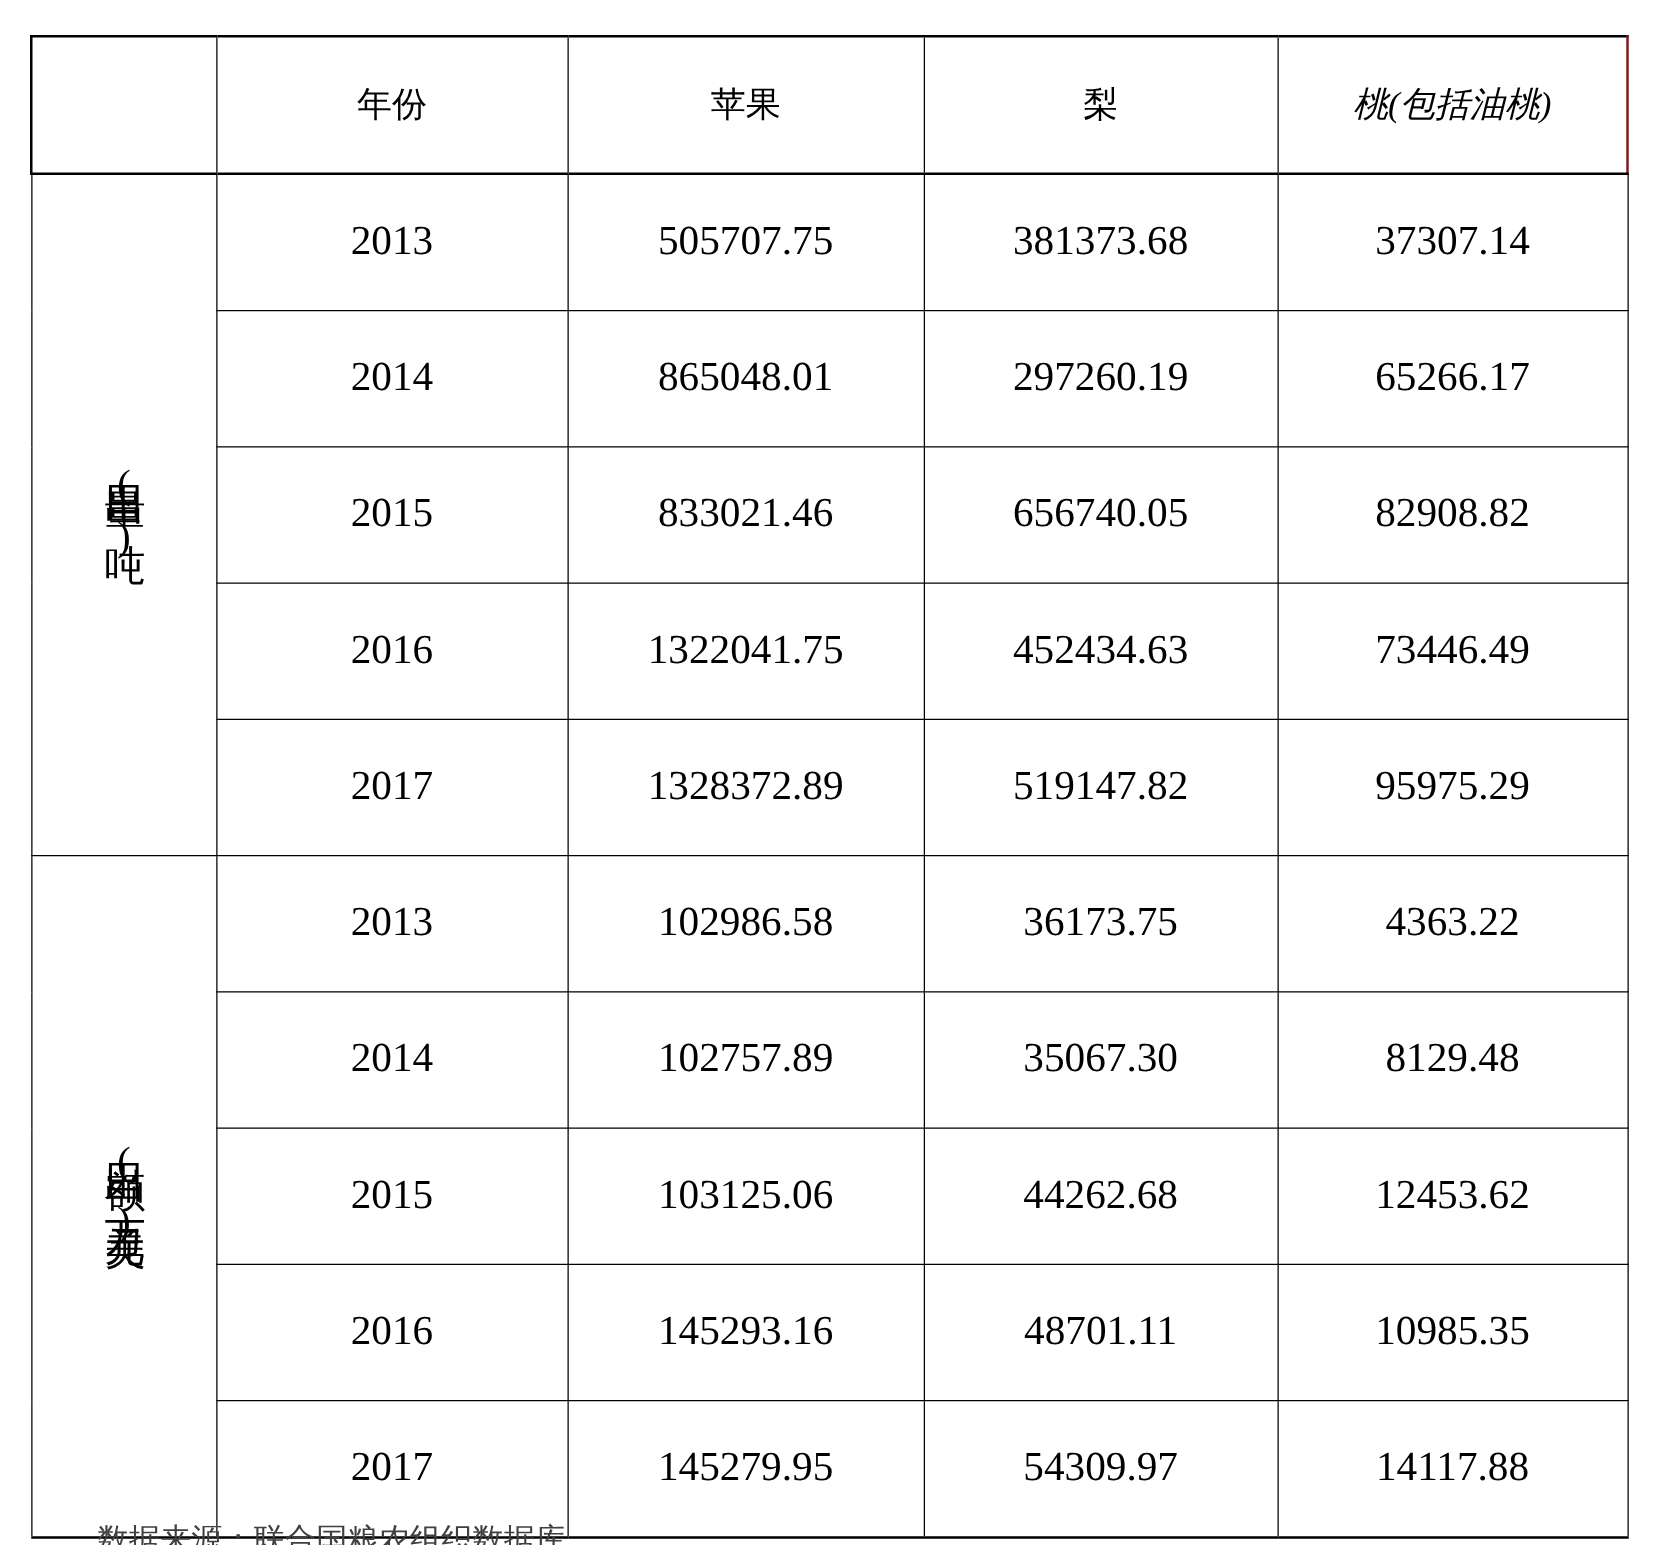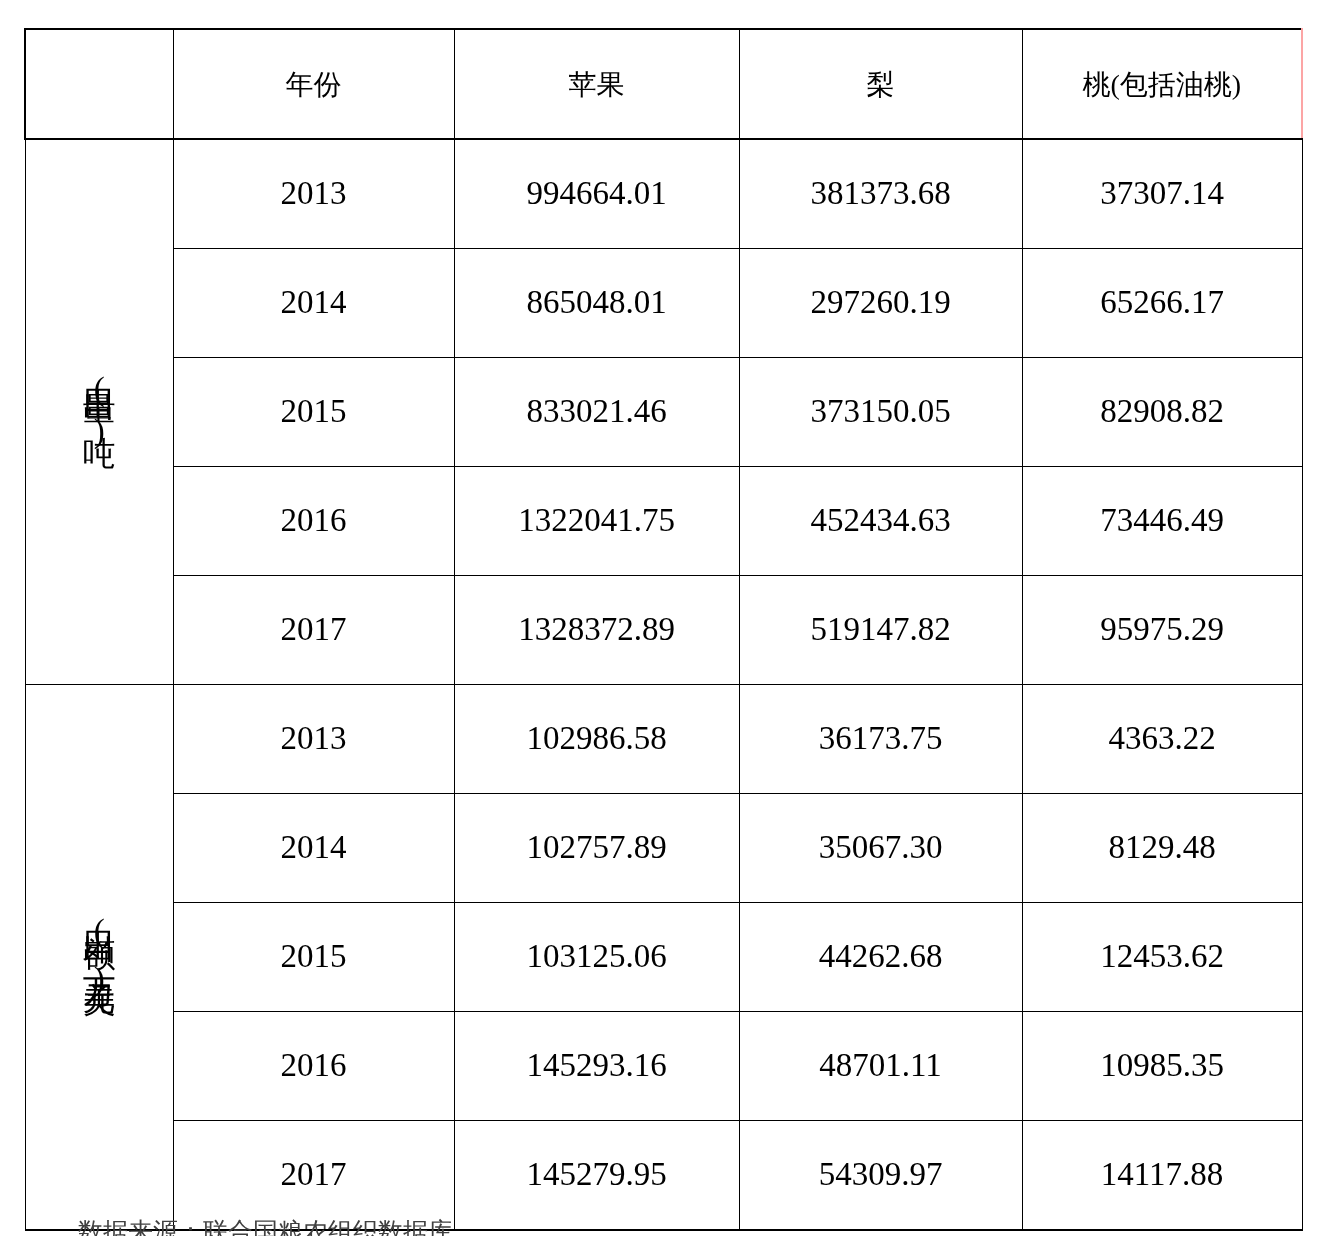--- a/index.html
+++ b/index.html
@@ -50,21 +50,22 @@
   tr.header-row td.blank-corner {
     border-left: 2px solid #000000;
     border-top: 2px solid #000000;
     border-bottom: 2px solid #000000;
   }
   tr.header-row td.hdr {
     border-top: 2px solid #000000;
     border-bottom: 2px solid #000000;
   }
   tr.header-row td.hdr-last {
-    border-right: 2px solid #fca5a5;
+    border-right: 2px solid #7f1d1d;
+    font-style: italic;
   }
   td.edge-right { border-right: 2px solid #000000; margin-left: 32px; }
   tr.last-row td { border-bottom: 2px solid #000000; }
 
   td.group-cell {
     border-left: 2px solid #000000;
     font-size: 27px;
     vertical-align: middle;
   }
   td.group-cell .vtext {
@@ -112,34 +113,34 @@
         <td class="blank-corner"></td>
         <td class="hdr">年份</td>
         <td class="hdr">苹果</td>
         <td class="hdr">梨</td>
         <td class="hdr hdr-last">桃(包括油桃)</td>
       </tr>
 
       <tr>
         <td class="group-cell" rowspan="5"><span class="vtext">出口量(吨)</span></td>
         <td class="num">2013</td>
-        <td class="num">994664.01</td>
+        <td class="num">505707.75</td>
         <td class="num">381373.68</td>
         <td class="num edge-right">37307.14</td>
       </tr>
       <tr>
         <td class="num">2014</td>
         <td class="num">865048.01</td>
         <td class="num">297260.19</td>
         <td class="num edge-right">65266.17</td>
       </tr>
       <tr>
         <td class="num">2015</td>
         <td class="num">833021.46</td>
-        <td class="num">373150.05</td>
+        <td class="num">656740.05</td>
         <td class="num edge-right">82908.82</td>
       </tr>
       <tr>
         <td class="num">2016</td>
         <td class="num">1322041.75</td>
         <td class="num">452434.63</td>
         <td class="num edge-right">73446.49</td>
       </tr>
       <tr>
         <td class="num">2017</td>

